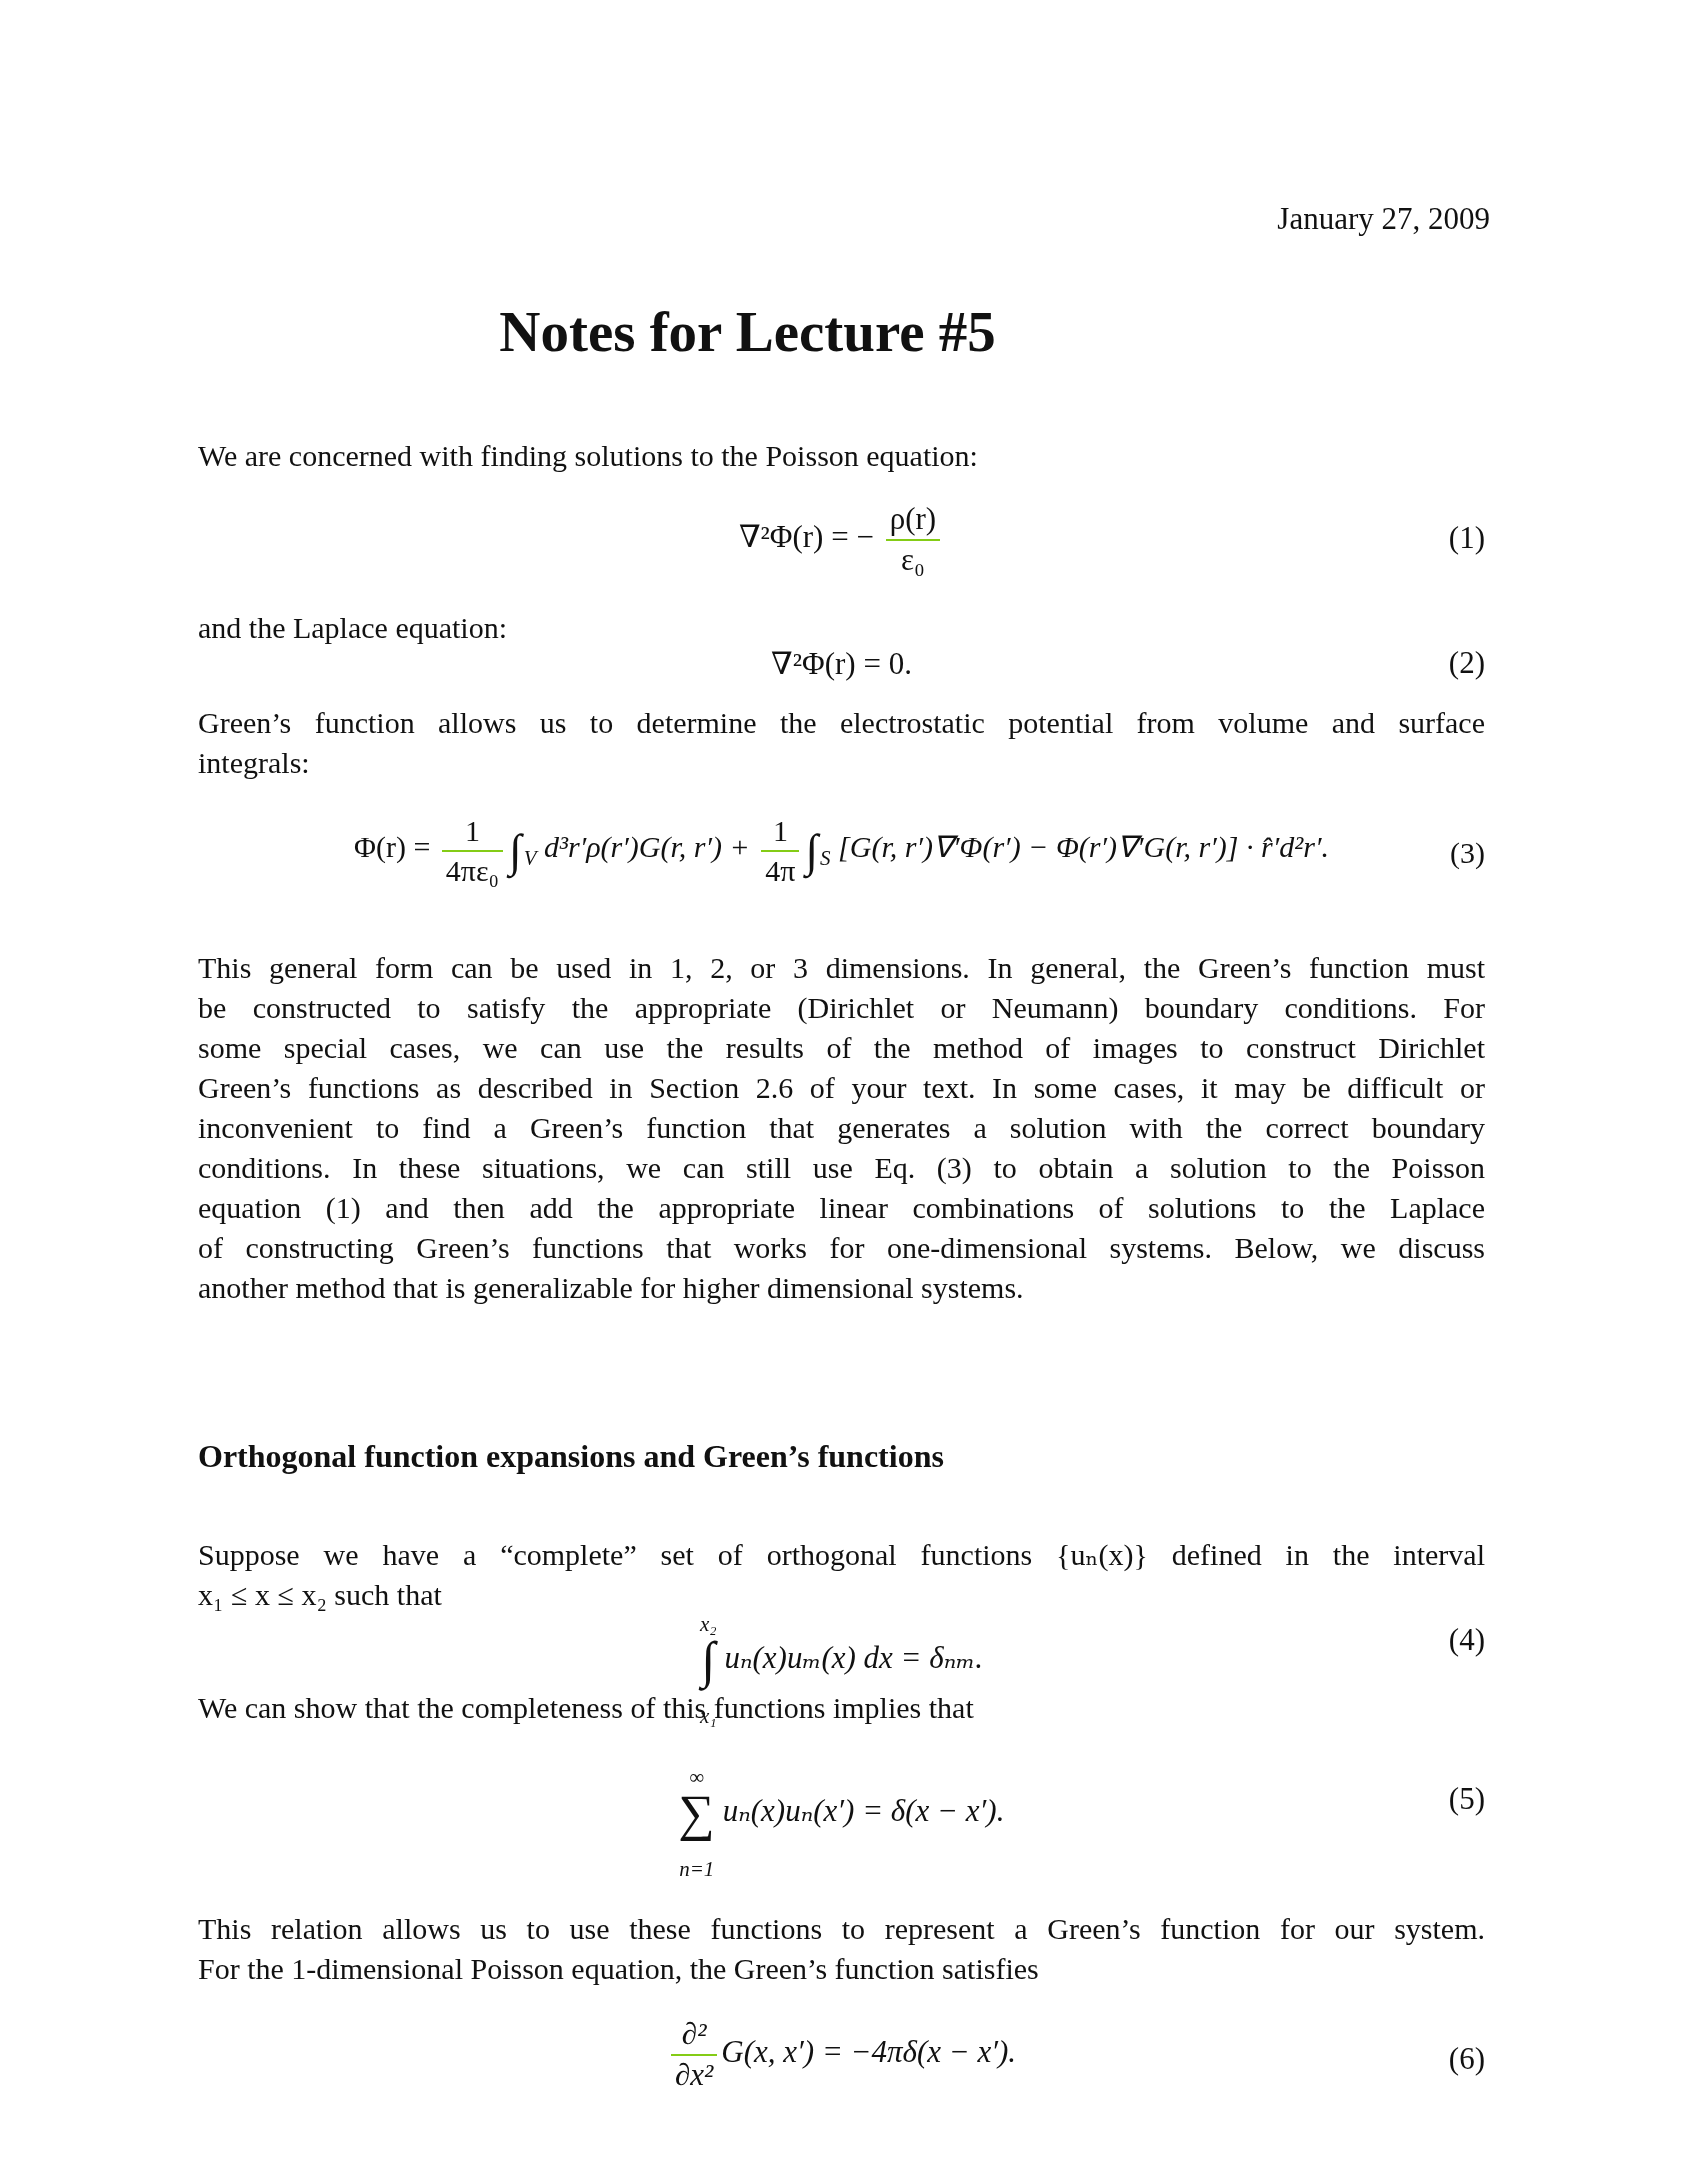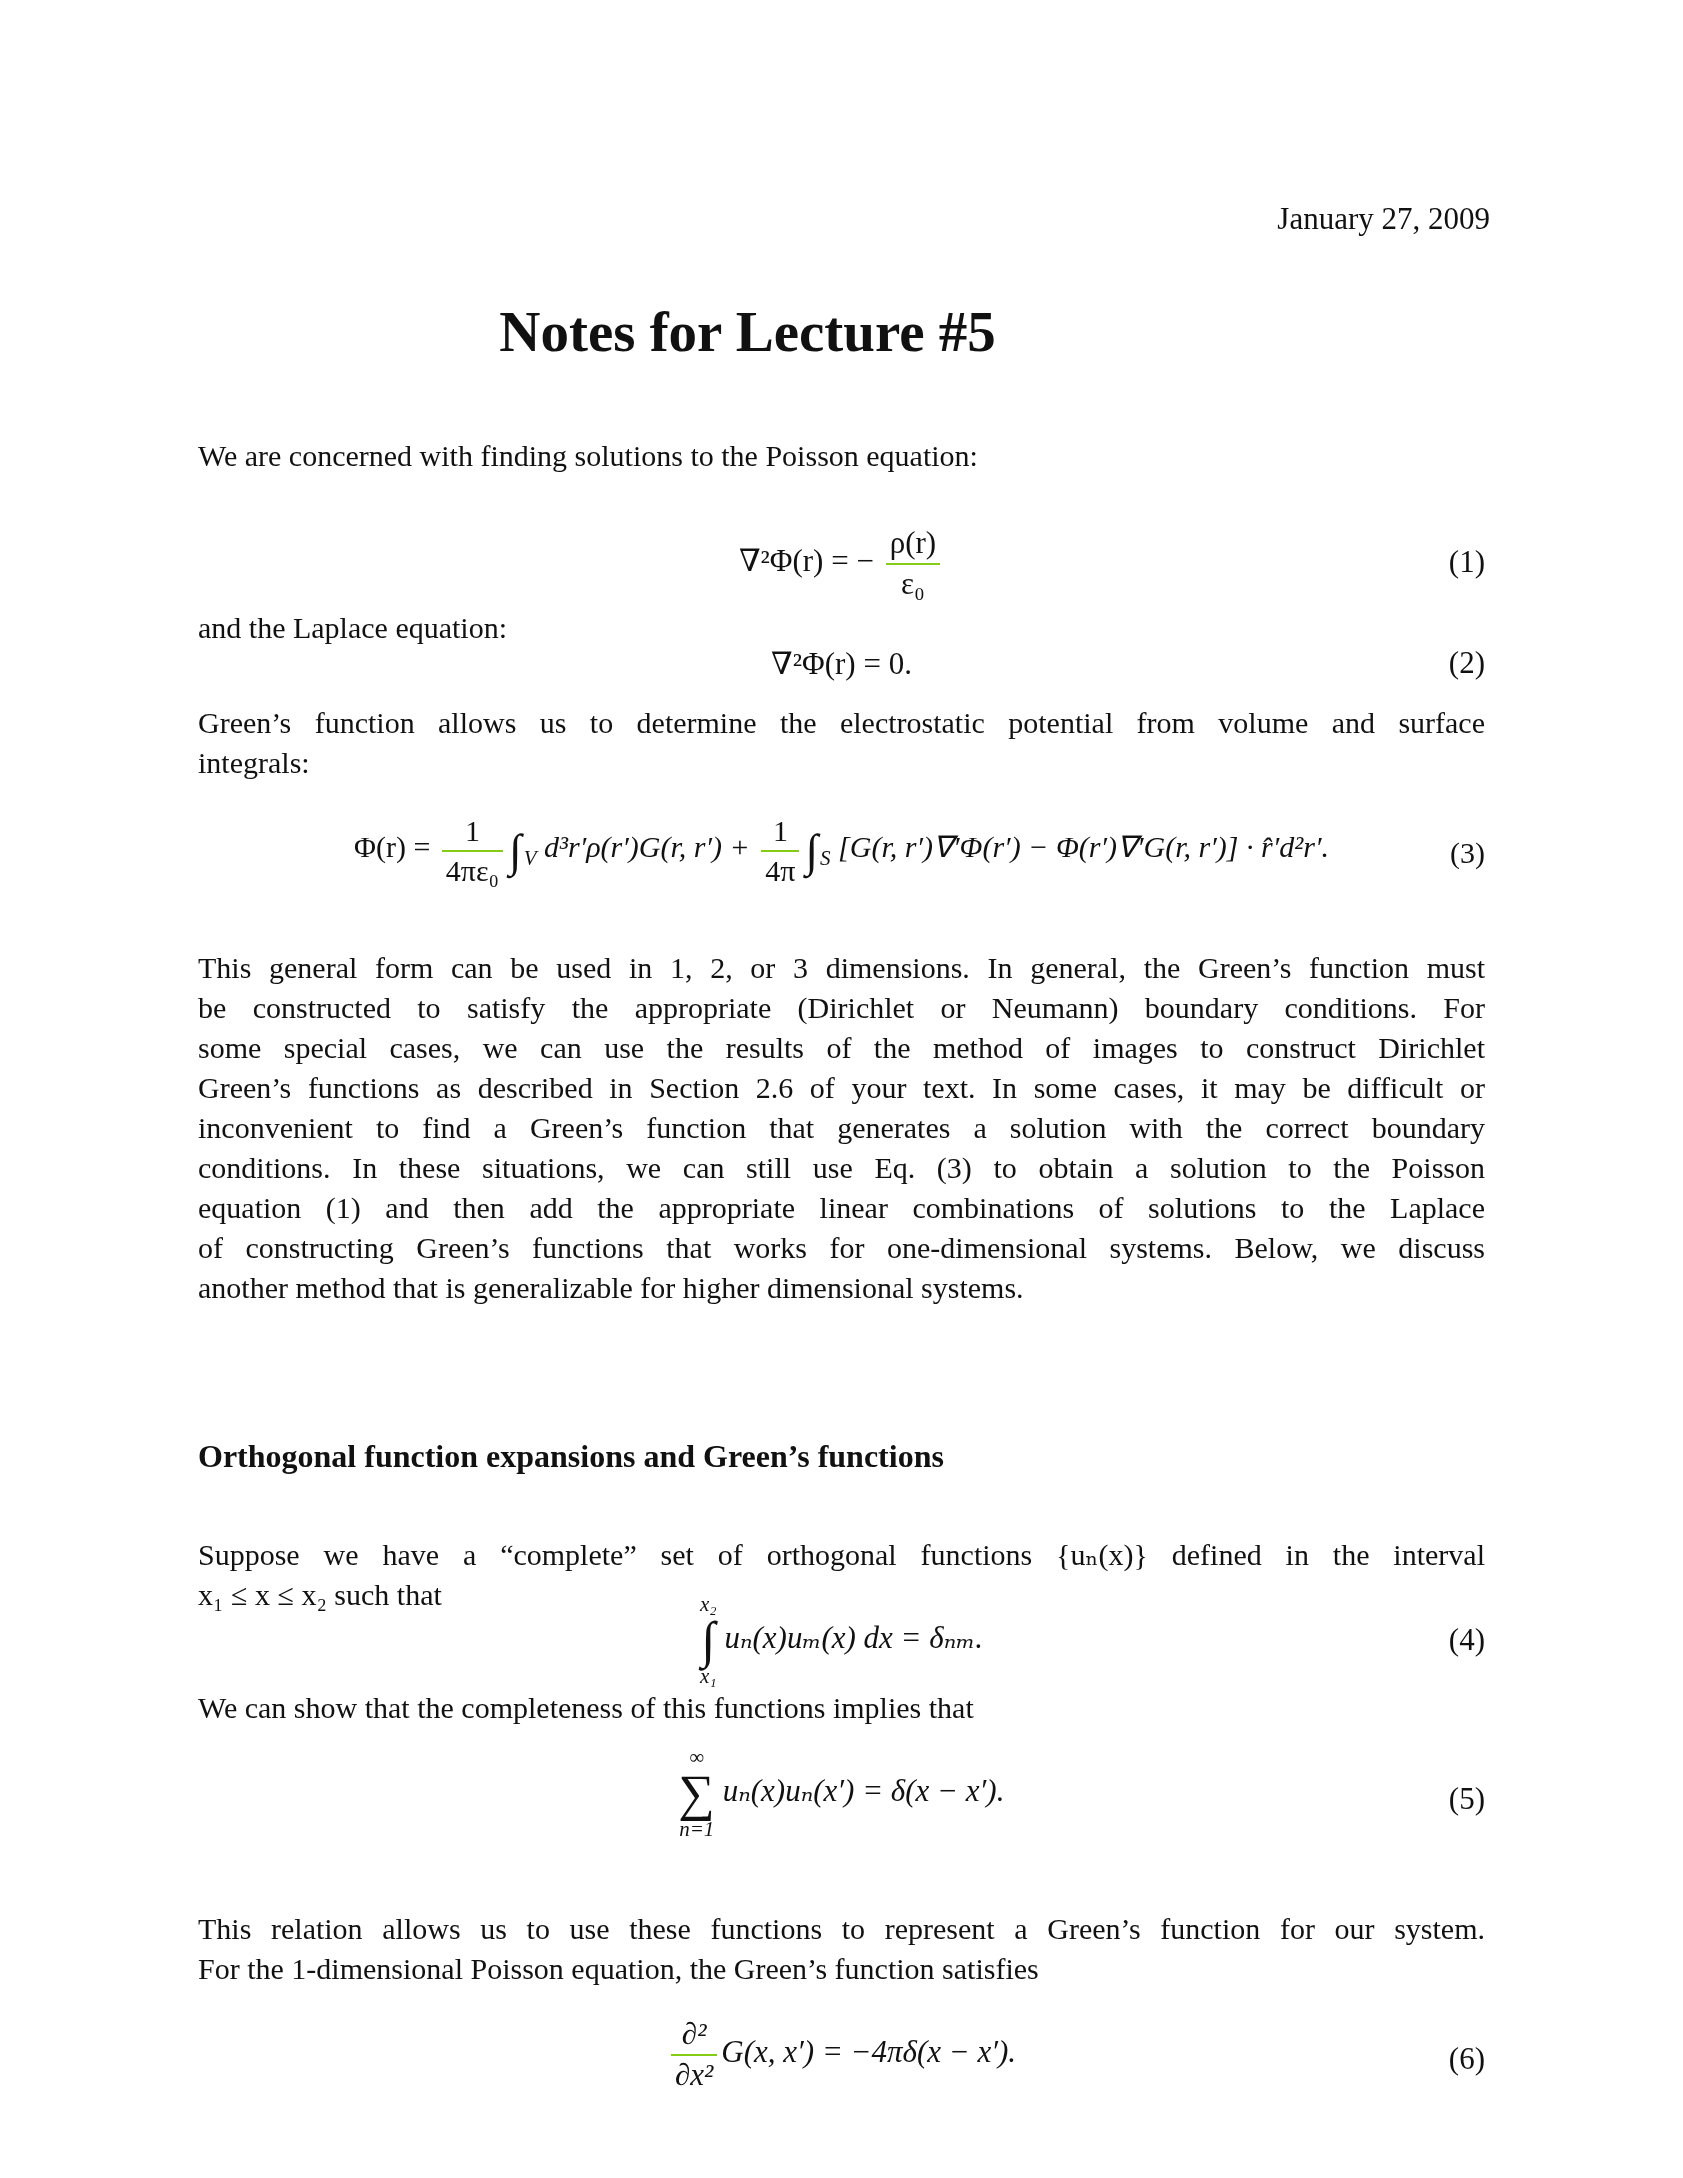--- a/index.html
+++ b/index.html
@@ -16,33 +16,33 @@
   .eq .num { position:absolute; right:0; }
   .section { left:198px; top:1438px; font-size:32px; font-weight:bold; }
   .i { font-style:italic; }
   .frac { display:inline-block; vertical-align:middle; text-align:center; margin:0 4px; }
   .frac > span { display:block; padding:0 4px; line-height:1.25; }
   .frac > span.top { border-bottom:2px solid #84cc16; }
   .int { font-size:46px; vertical-align:middle; font-style:italic; margin:0 2px; }
   .sub { font-size:21px; vertical-align:-8px; }
   .limits { display:inline-block; vertical-align:middle; text-align:center; line-height:1; }
   .limits .big { font-size:51px; display:block; }
-  .limits .sm { font-size:21px; display:block; }
+  .limits .sm { font-size:21px; display:block;margin-top:20px; }
 </style>
 </head>
 <body>
 
 <div class="abs date">January 27, 2009</div>
 <div class="abs title">Notes for Lecture #5</div>
 
 <div class="abs para" style="top:436px;">
   <span class="line last">We are concerned with finding solutions to the Poisson equation:</span>
 </div>
 
-<div class="abs eq" style="top:500px; height:79px;margin-top:24px;">
+<div class="abs eq" style="top:500px; height:79px;">
   <div class="body">
     <span>∇²Φ(r) = −</span>
     <span class="frac">
       <span class="top">ρ(r)</span>
       <span>ε₀</span>
     </span>
   </div>
   <span class="num" style="top:20px;">(1)</span>
 </div>
 

